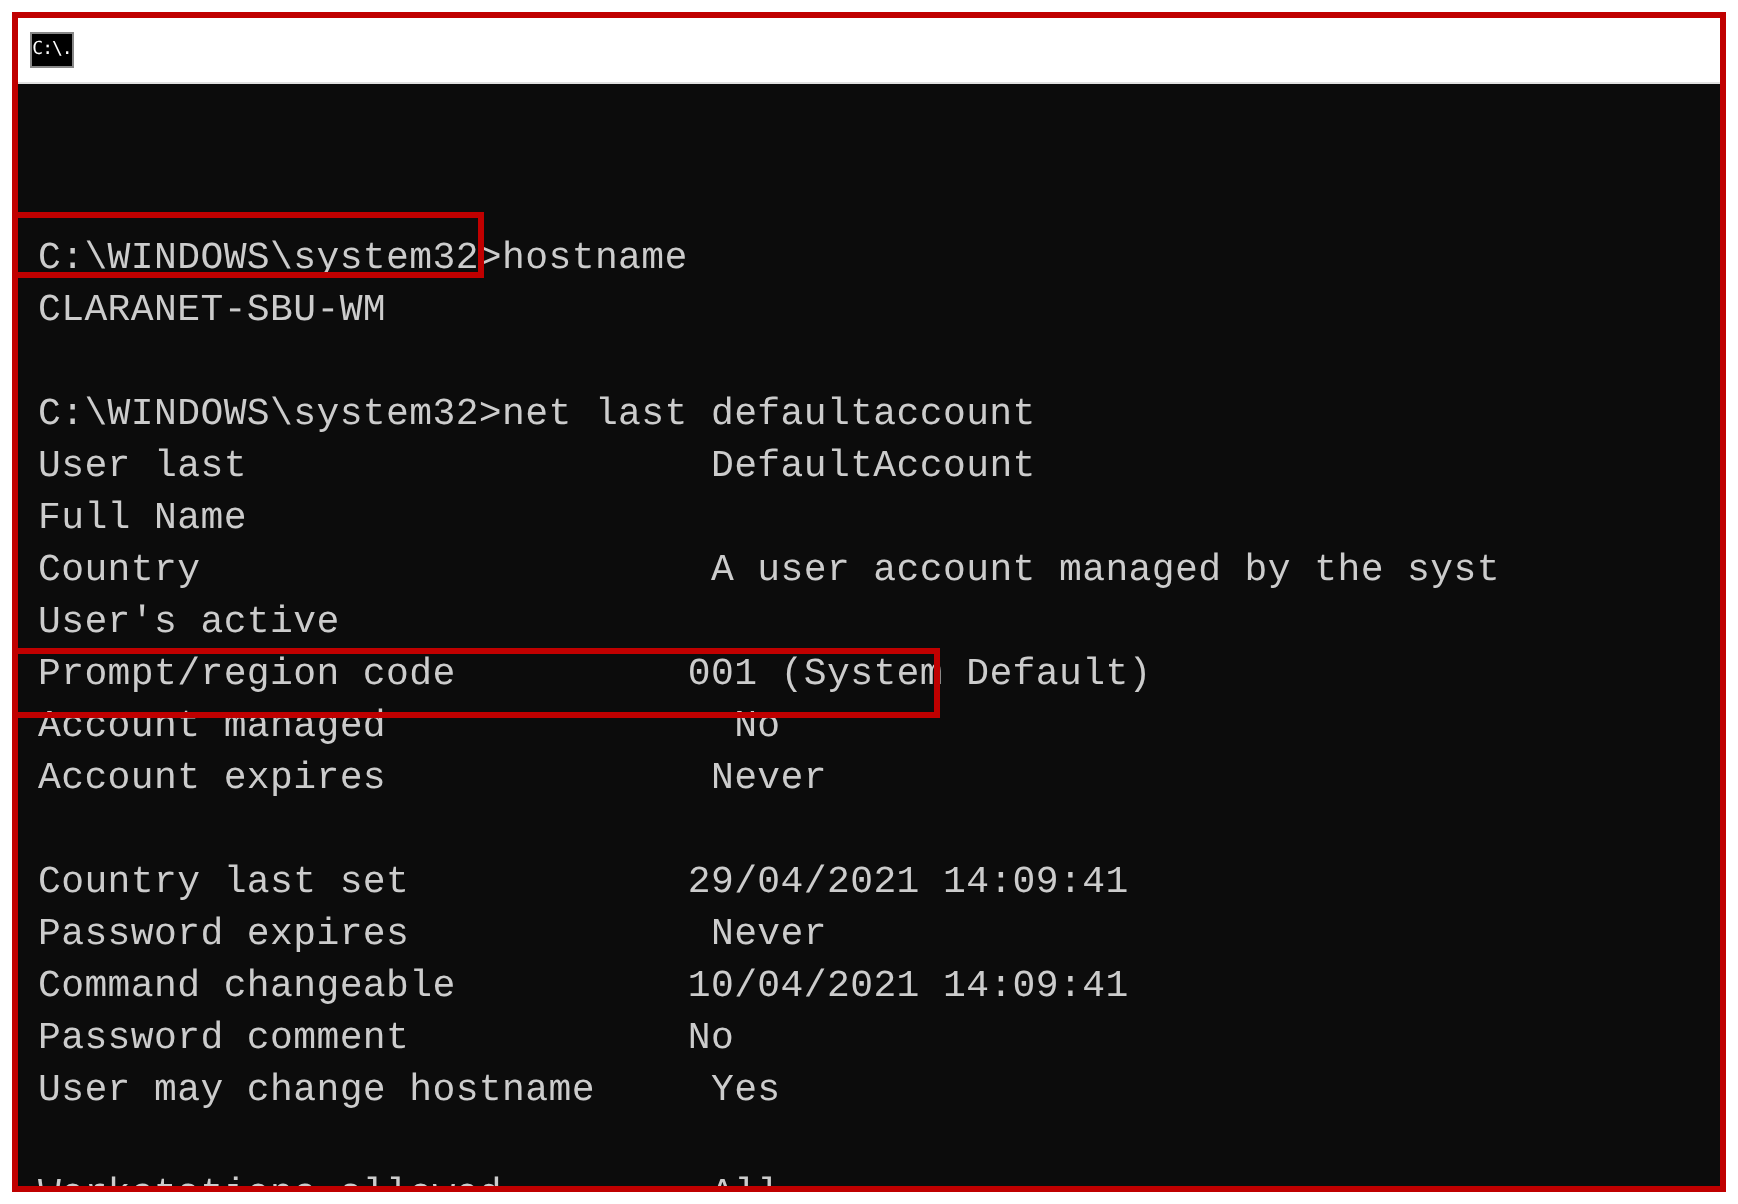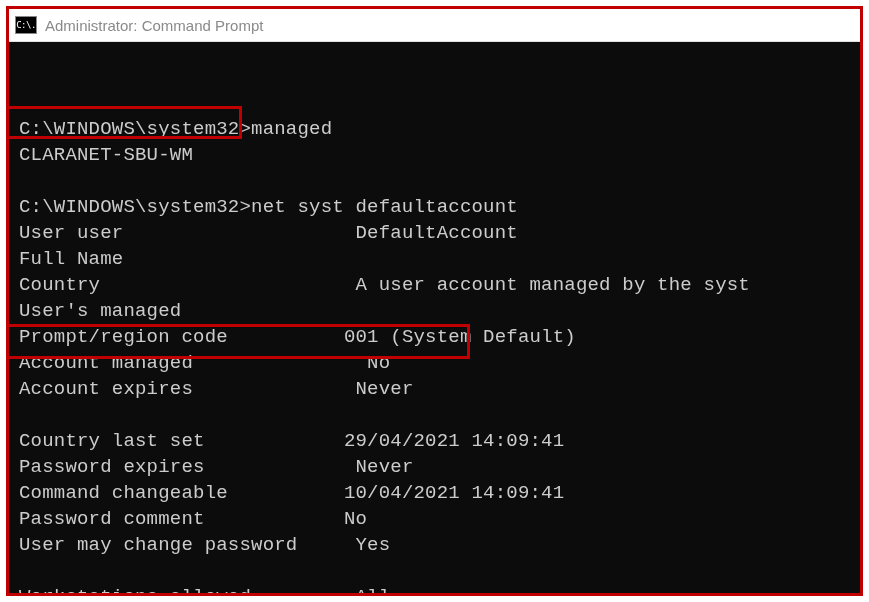--- a/index.html
+++ b/index.html
@@ -83,41 +83,40 @@
     height: 35px;
   }
 </style>
 </head>
 <body>
 
 <div class="outer-border">
 
   <div class="titlebar">
     <span class="app-icon">C:\.</span>
-    <span>Administrator: Command Prompt</span>
   </div>
 
   <div class="terminal">
-<div class="terminal-content"><span>C:\WINDOWS\system32&gt;</span><span>managed</span>
+<div class="terminal-content"><span>C:\WINDOWS\system32&gt;</span><span>hostname</span>
 <span>CLARANET-SBU-WM</span>
 
-<span>C:\WINDOWS\system32&gt;</span><span>net syst defaultaccount</span>
-<span>User user</span>                    <span>DefaultAccount</span>
+<span>C:\WINDOWS\system32&gt;</span><span>net last defaultaccount</span>
+<span>User last</span>                    <span>DefaultAccount</span>
 <span>Full Name</span>
 <span>Country</span>                      <span>A user account managed by the syst</span>
-<span>User's managed</span>
+<span>User's active</span>
 <span>Prompt/region code</span>          <span>001 (System Default)</span>
 <span>Account managed</span>               <span>No</span>
 <span>Account expires</span>              <span>Never</span>
 
 <span>Country last set</span>            <span>29/04/2021 14:09:41</span>
 <span>Password expires</span>             <span>Never</span>
 <span>Command changeable</span>          <span>10/04/2021 14:09:41</span>
 <span>Password comment</span>            <span>No</span>
-<span>User may change password</span>     <span>Yes</span>
+<span>User may change hostname</span>     <span>Yes</span>
 
 <span>Workstations allowed</span>         <span>All</span></div>
   </div>
 
 </div>
 
 <div class="highlight-box hl1"></div>
 <div class="highlight-box hl2"></div>
 
 </body></html>

